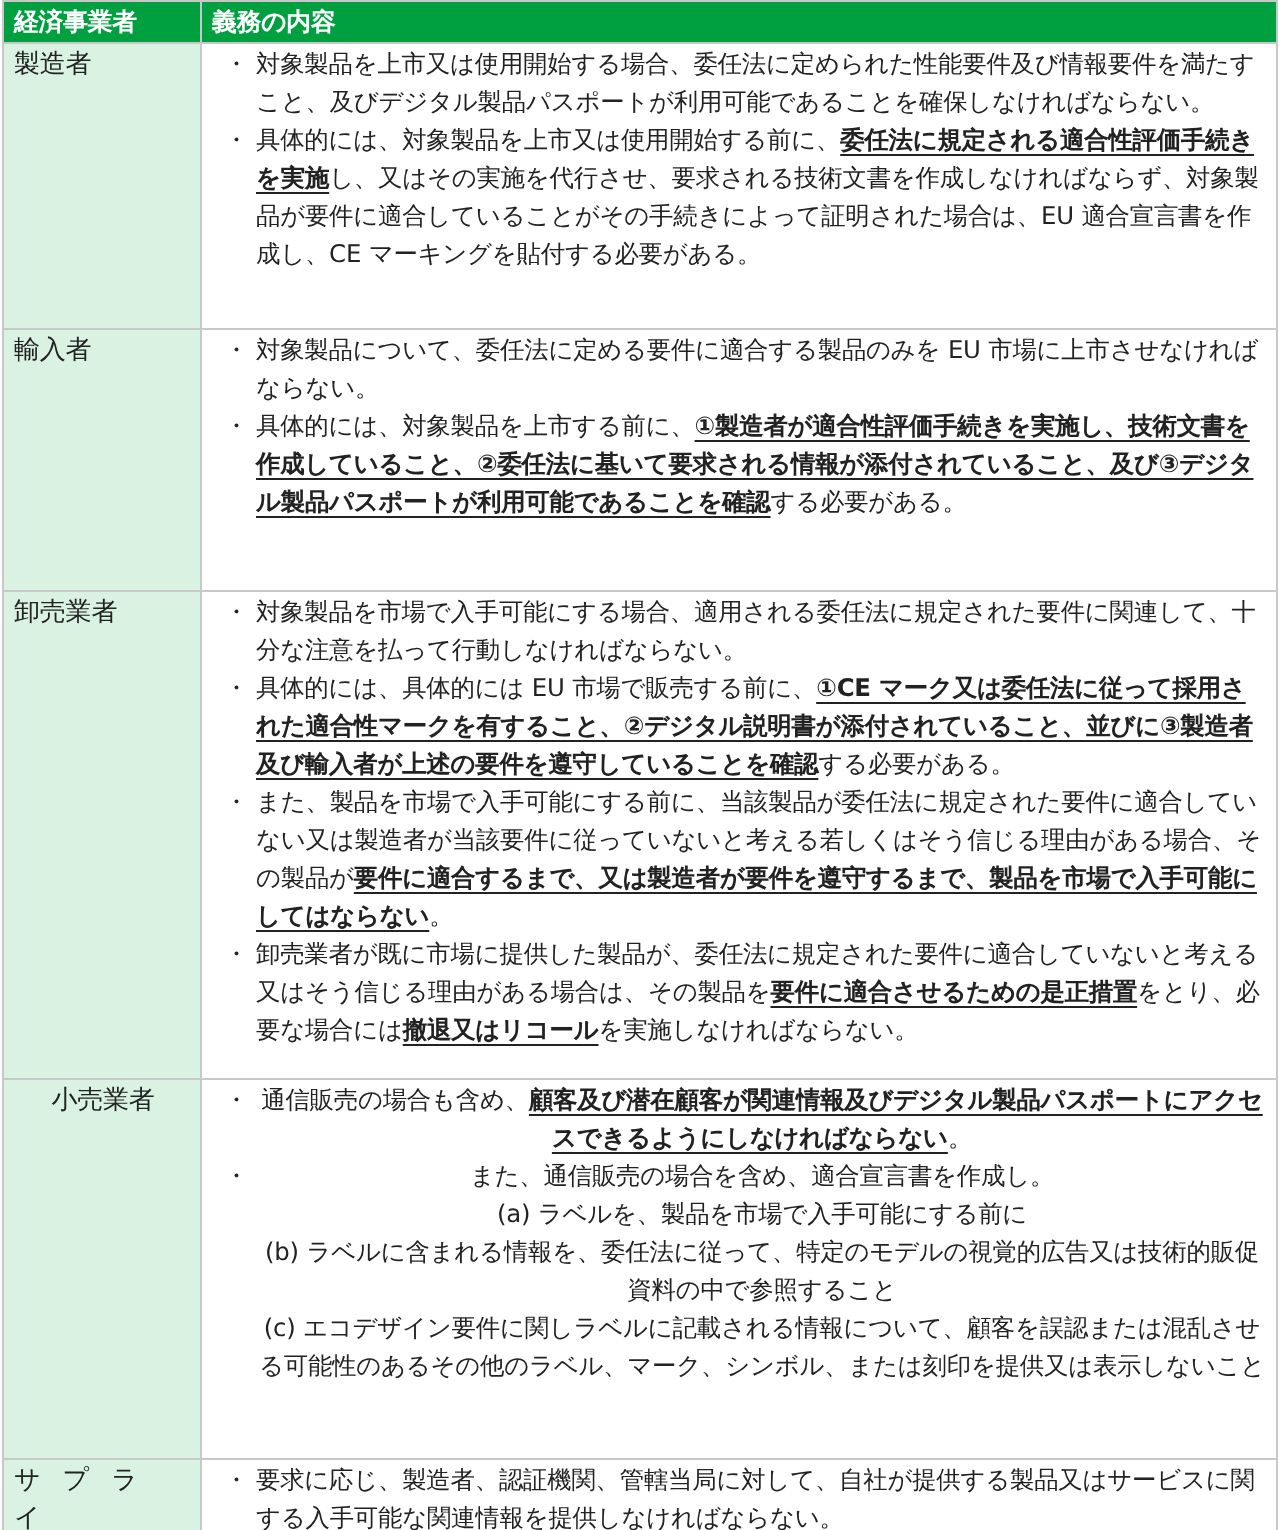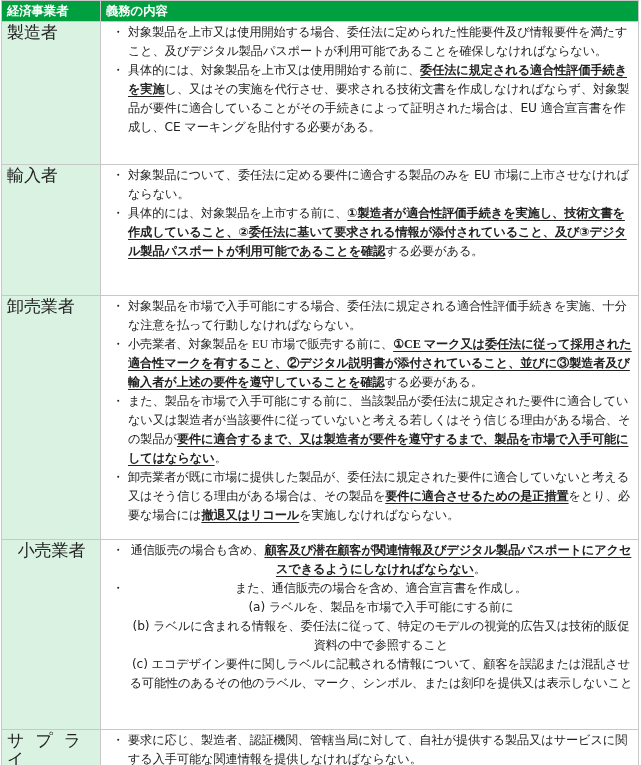--- a/index.html
+++ b/index.html
@@ -1,21 +1,21 @@
 <!DOCTYPE html>
 <html><head>
 <meta charset="utf-8">
 <style>
   html, body { margin:0; padding:0; background:#ffffff; }
   body { width:641px; height:765px; overflow:hidden; font-family:"DejaVu Sans", "Liberation Sans", sans-serif; color:#222; }
   table.obl { border-collapse:collapse; width:638px; margin:0 0 0 1px; table-layout:fixed; font-size:12.2px; line-height:19px; letter-spacing:-0.1px; }
   table.obl td, table.obl th { border:1px solid #c8c8c8; vertical-align:top; padding:1px 4px 1px 5px; }
   table.obl th { background:#00a040; color:#ffffff; font-weight:bold; text-align:left; height:20px; line-height:20px; padding-top:0; padding-bottom:0; font-size:12.4px; }
   col.c1 { width:99px; }
-  td.actor { background:#d9f2e1; font-size:17px; }
+  td.actor { background:#d9f2e1; font-size:13px; }
   td.actor.justify { letter-spacing:10px; }
   td.body { background:#fff; padding-left:4px; padding-right:4px; }
   ul.bul { list-style:none; margin:0; padding:0; }
   ul.bul li { position:relative; padding-left:22px; }
   ul.bul li .dot { position:absolute; left:6px; top:0; width:10px; }
   .sub { padding-left:22px; }
   b.u { font-weight:bold; text-decoration:underline; text-underline-offset:3px; text-decoration-thickness:1px; }
 </style>
 </head>
 <body>
@@ -43,26 +43,26 @@
       </tr>
       <tr style="height: 131px;">
         <td class="actor">輸入者</td>
         <td class="body">
           <ul class="bul">
             <li><span class="dot">・</span><span>対象製品について、委任法に定める要件に適合する製品のみを EU 市場に上市させなければならない。</span></li>
             <li><span class="dot">・</span><span>具体的には、対象製品を上市する前に、</span><b class="u">①製造者が適合性評価手続きを実施し、技術文書を作成していること、②委任法に基いて要求される情報が添付されていること、及び③デジタル製品パスポートが利用可能であることを確認</b><span>する必要がある。</span></li>
           </ul>
         </td>
       </tr>
-      <tr style="height: 244px; font-family: Liberation Serif, serif;">
+      <tr style="height: 244px;">
         <td class="actor">卸売業者</td>
         <td class="body">
           <ul class="bul">
-            <li><span class="dot">・</span><span>対象製品を市場で入手可能にする場合、委任法に規定される適合性評価手続きを実施、十分な注意を払って行動しなければならない。</span></li>
-            <li><span class="dot">・</span><span>小売業者、対象製品を EU 市場で販売する前に、</span><b class="u">①CE マーク又は委任法に従って採用された適合性マークを有すること、②デジタル説明書が添付されていること、並びに③製造者及び輸入者が上述の要件を遵守していることを確認</b><span>する必要がある。</span></li>
+            <li><span class="dot">・</span><span>対象製品を市場で入手可能にする場合、適用される委任法に規定された要件に関連して、十分な注意を払って行動しなければならない。</span></li>
+            <li><span class="dot">・</span><span>具体的には、具体的には EU 市場で販売する前に、</span><b class="u">①CE マーク又は委任法に従って採用された適合性マークを有すること、②デジタル説明書が添付されていること、並びに③製造者及び輸入者が上述の要件を遵守していることを確認</b><span>する必要がある。</span></li>
             <li><span class="dot">・</span><span>また、製品を市場で入手可能にする前に、当該製品が委任法に規定された要件に適合していない又は製造者が当該要件に従っていないと考える若しくはそう信じる理由がある場合、その製品が</span><b class="u">要件に適合するまで、又は製造者が要件を遵守するまで、製品を市場で入手可能にしてはならない</b><span>。</span></li>
             <li><span class="dot">・</span><span>卸売業者が既に市場に提供した製品が、委任法に規定された要件に適合していないと考える又はそう信じる理由がある場合は、その製品を</span><b class="u">要件に適合させるための是正措置</b><span>をとり、必要な場合には</span><b class="u">撤退又はリコール</b><span>を実施しなければならない。</span></li>
           </ul>
         </td>
       </tr>
       <tr style="height: 190px; text-align: center;">
         <td class="actor">小売業者</td>
         <td class="body">
           <ul class="bul">
             <li><span class="dot">・</span><span>通信販売の場合も含め、</span><b class="u">顧客及び潜在顧客が関連情報及びデジタル製品パスポートにアクセスできるようにしなければならない</b><span>。</span></li>

